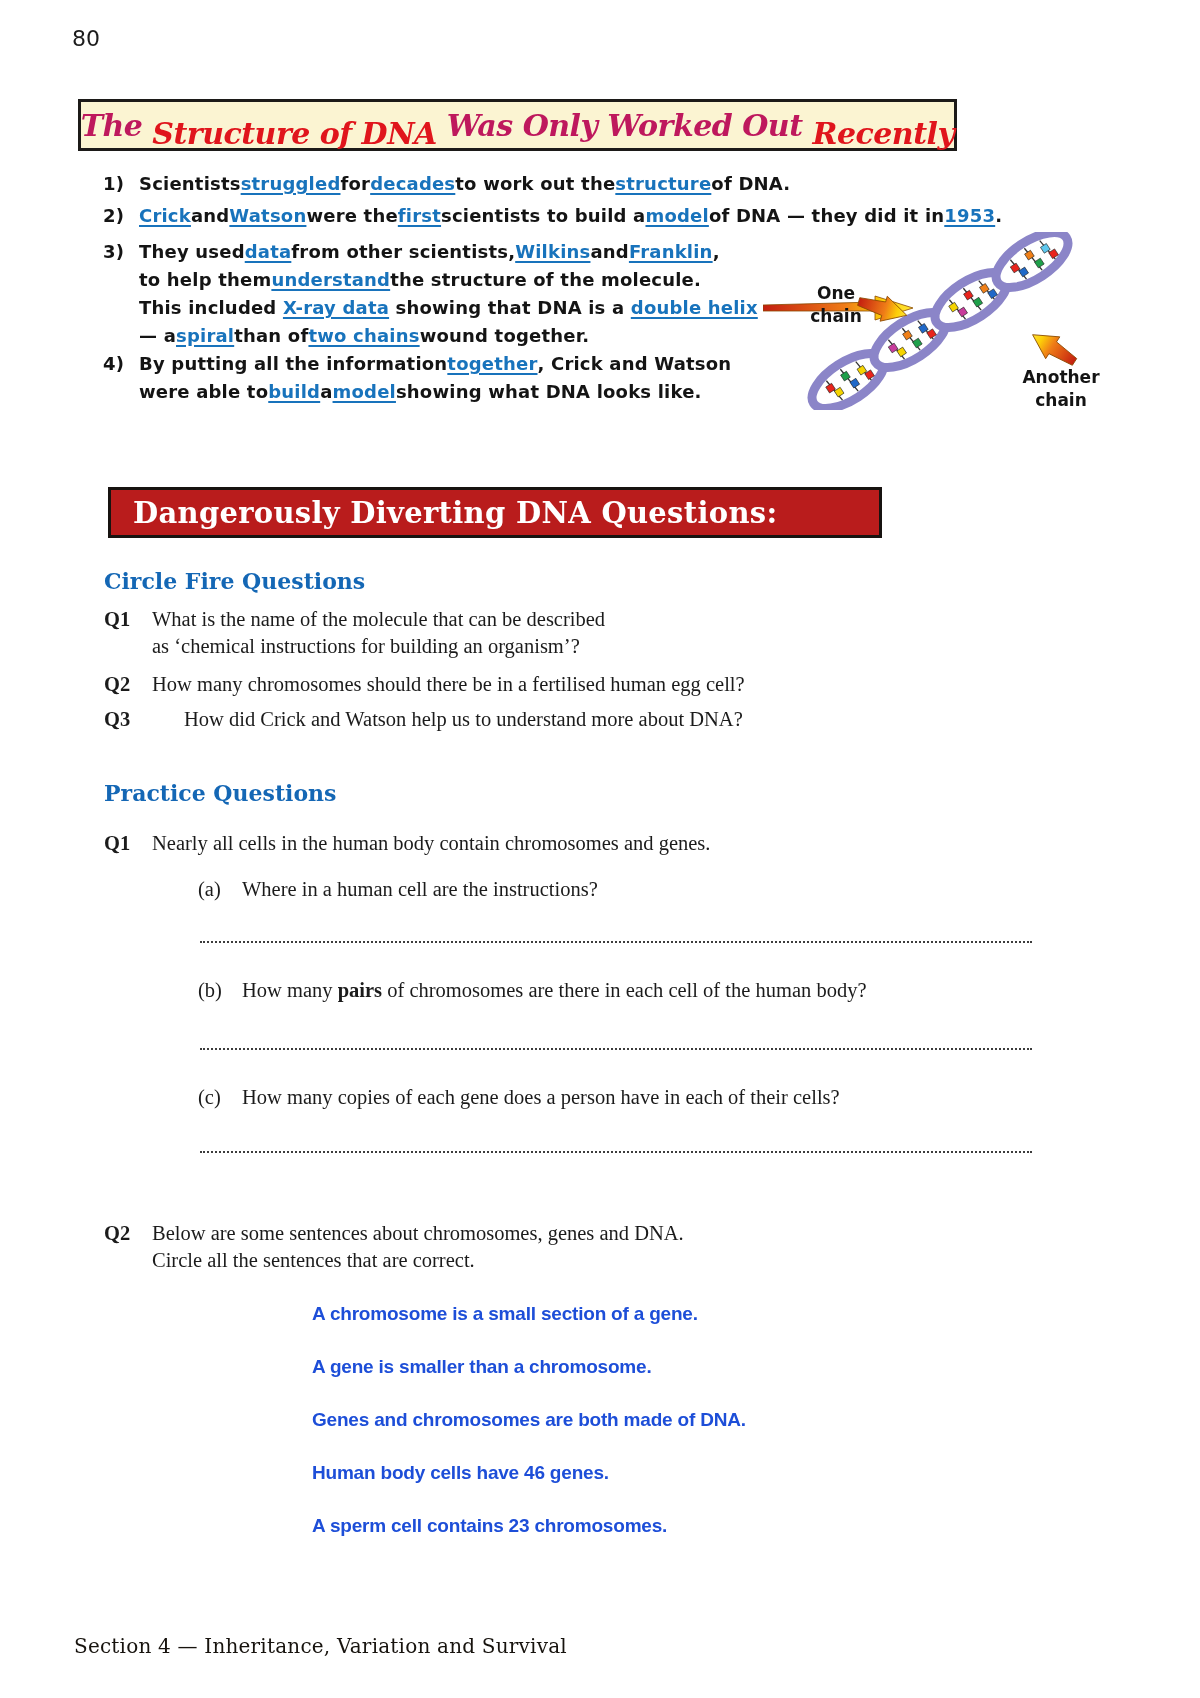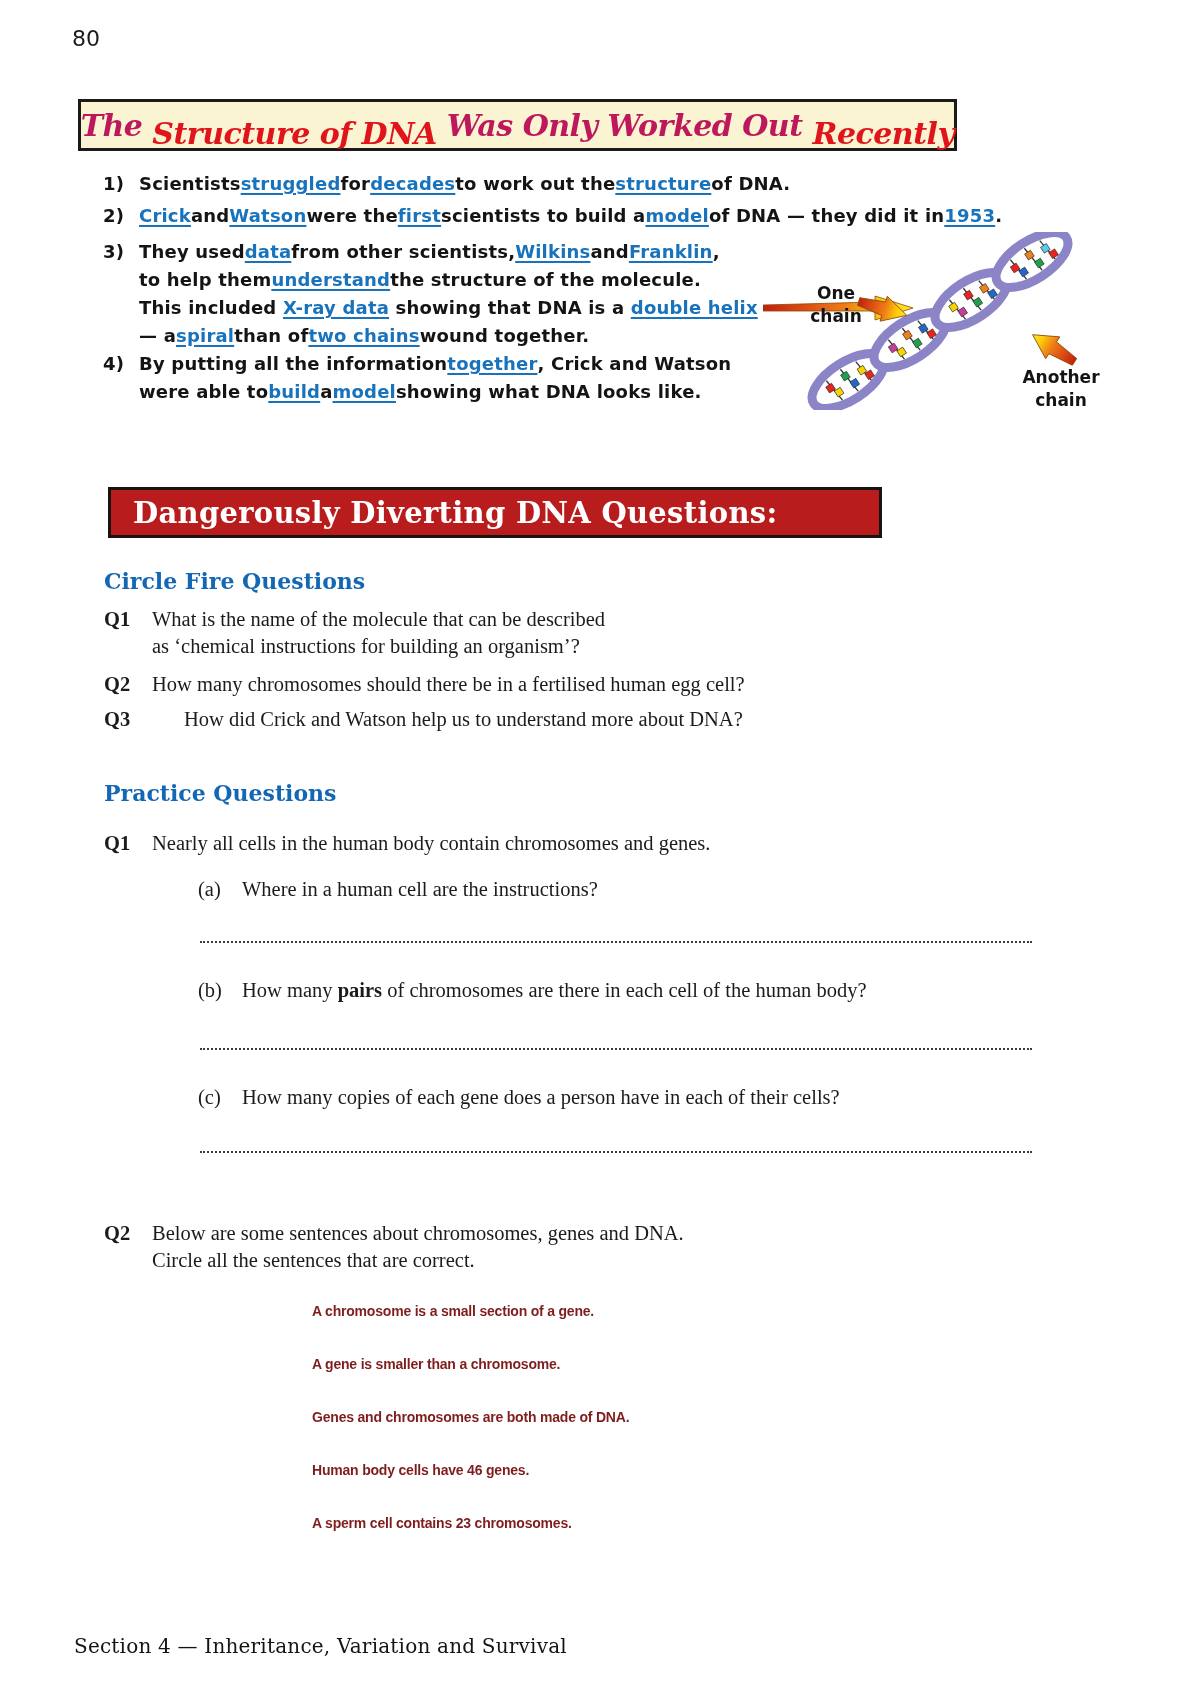--- a/index.html
+++ b/index.html
@@ -37,22 +37,22 @@
 
   .sec-heading{font-family:"DejaVu Serif",serif;font-weight:bold;font-size:22px;color:#1467b5;}
 
   .qrow{display:flex;font-family:"Liberation Serif",serif;font-size:20.5px;color:#1b1b1b;line-height:27px;}
   .qrow .qlabel{width:48px;flex:none;font-weight:bold;font-family:"Liberation Serif",serif;}
   .prow{display:flex;font-family:"Liberation Serif",serif;font-size:20.5px;color:#1b1b1b;}
   .prow .plabel{width:44px;flex:none;}
 
   .dotline{border-bottom:2.5px dotted #3c3c3c;height:0;}
 
-  .statement{font-family:"Liberation Sans",sans-serif;font-weight:bold;font-size:14px;
-             letter-spacing:-0.2px;color:#7f1d1d;}
+  .statement{font-family:"Liberation Sans",sans-serif;font-weight:bold;font-size:19px;
+             letter-spacing:-0.2px;color:#1d4ed8;}
 
   .footer{left:74px;top:1634px;font-family:"DejaVu Serif",serif;font-size:20px;color:#17130e;
           letter-spacing:0.2px;text-align:right;}
 </style>
 </head>
 <body>
 
 <div class="page">
 
   <div class="abs page-number">80</div>

